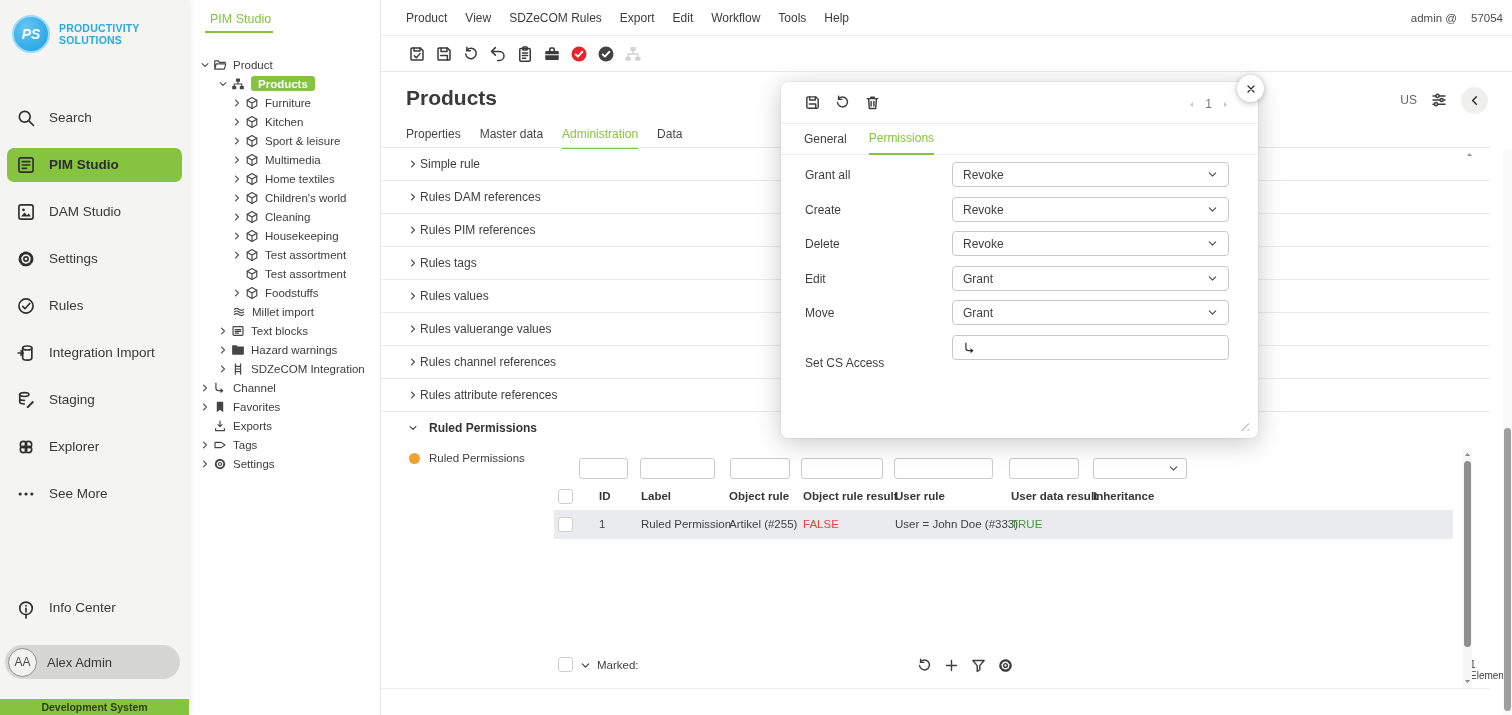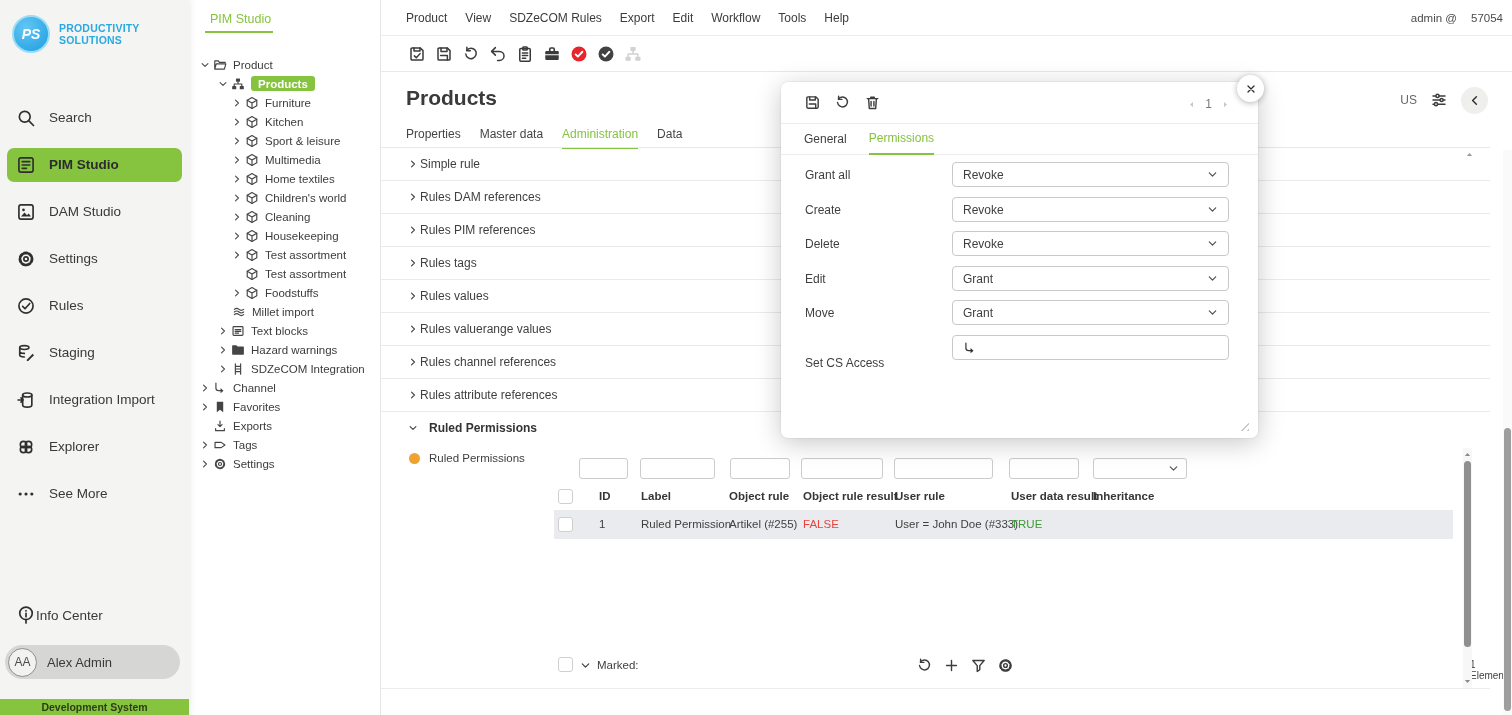--- a/index.html
+++ b/index.html
@@ -19,21 +19,21 @@
     display:flex; align-items:center; justify-content:center; font-weight:bold; font-style:italic; font-size:14px;
     border:2px solid #9adcf7; }
   #logo-text { font-size:10.5px; font-weight:bold; color:#29a9e2; line-height:1.15; letter-spacing:.2px; }
   #side-nav { position:absolute; top:94px; left:0; right:0; }
   .side-item { height:47px; display:flex; align-items:center; gap:13px; padding-left:16px;
     font-size:13.5px; color:#393939; cursor:pointer; }
   .side-item .ic { width:20px; height:20px; color:#2f2f2f; }
   .side-item.active { height:34px; margin:6.5px 7px; padding-left:9px; background:#86c440;
     border-radius:7px; font-weight:bold; color:#2c2c2c; }
   #info-item { position:absolute; top:600px; left:0; right:0; height:30px; display:flex;
-    align-items:center; padding-left:16px; font-size:13.5px; color:#393939; cursor:pointer; }
+    align-items:flex-start; gap:13px; padding-left:16px; font-size:13.5px; color:#393939; cursor:pointer; }
   #info-item .ic { width:20px; height:20px; color:#2f2f2f; }
   #user-pill { position:absolute; top:645px; left:5px; right:9px; height:34px; background:#d6d6d4;
     border-radius:17px; display:flex; align-items:center; gap:10px; padding-left:3px; cursor:pointer; }
   #avatar { width:29px; height:29px; border-radius:50%; border:1.5px solid #8d8d8d; background:#f2f2f0;
     color:#4d4d4d; font-size:12px; display:flex; align-items:center; justify-content:center; flex:none; }
   #user-name { font-size:13px; color:#3a3a3a; }
   #dev-footer { position:absolute; left:0; right:0; bottom:0; height:16px; background:#86c440;
     color:#2e3d15; font-size:10.5px; font-weight:bold; text-align:center; line-height:16px; }
 
   
@@ -198,36 +198,36 @@
           <svg viewBox="0 0 24 24" fill="none" stroke="currentColor" stroke-width="2" stroke-linecap="round" stroke-linejoin="round">
             <circle cx="12" cy="12" r="8.5"></circle>
             <path d="M8 12.5l2.8 2.8L16.5 9"></path>
           </svg>
         </span>
        <span>Rules</span>
      </div>
       <div class="side-item ">
        <span class="ic " style="width:20px;height:20px">
           <svg viewBox="0 0 24 24" fill="none" stroke="currentColor" stroke-width="2" stroke-linecap="round" stroke-linejoin="round">
+            <ellipse cx="13.5" cy="6" rx="5.5" ry="2.4"></ellipse>
+            <path d="M8 6v12c0 1.4 2.5 2.5 5.5 2.5S19 19.4 19 18V6"></path>
+            <path d="M2.5 12H8.5M6 9.5L8.5 12L6 14.5"></path>
+          </svg>
+        </span>
+       <span>Integration Import</span>
+     </div>
+      <div class="side-item ">
+       <span class="ic " style="width:20px;height:20px">
+          <svg viewBox="0 0 24 24" fill="none" stroke="currentColor" stroke-width="2" stroke-linecap="round" stroke-linejoin="round">
             <ellipse cx="10" cy="5.5" rx="5.5" ry="2.3"></ellipse>
             <path d="M4.5 5.5v9c0 1.3 2.5 2.3 5.5 2.3M4.5 10.2c0 1.3 2.5 2.3 5.5 2.3"></path>
             <path d="M13 20l7-7 1.6 1.6-7 7H13z" fill="currentColor" stroke="none"></path>
           </svg>
         </span>
        <span>Staging</span>
-     </div>
-      <div class="side-item ">
-       <span class="ic " style="width:20px;height:20px">
-          <svg viewBox="0 0 24 24" fill="none" stroke="currentColor" stroke-width="2" stroke-linecap="round" stroke-linejoin="round">
-            <ellipse cx="13.5" cy="6" rx="5.5" ry="2.4"></ellipse>
-            <path d="M8 6v12c0 1.4 2.5 2.5 5.5 2.5S19 19.4 19 18V6"></path>
-            <path d="M2.5 12H8.5M6 9.5L8.5 12L6 14.5"></path>
-          </svg>
-        </span>
-       <span>Integration Import</span>
      </div>
       <div class="side-item ">
        <span class="ic " style="width:20px;height:20px">
           <svg viewBox="0 0 24 24" fill="none" stroke="currentColor" stroke-width="2" stroke-linecap="round" stroke-linejoin="round">
             <circle cx="9" cy="9" r="3.8"></circle>
             <circle cx="15" cy="9" r="3.8"></circle>
             <circle cx="9" cy="15" r="3.8"></circle>
             <circle cx="15" cy="15" r="3.8"></circle>
           </svg>
         </span>

